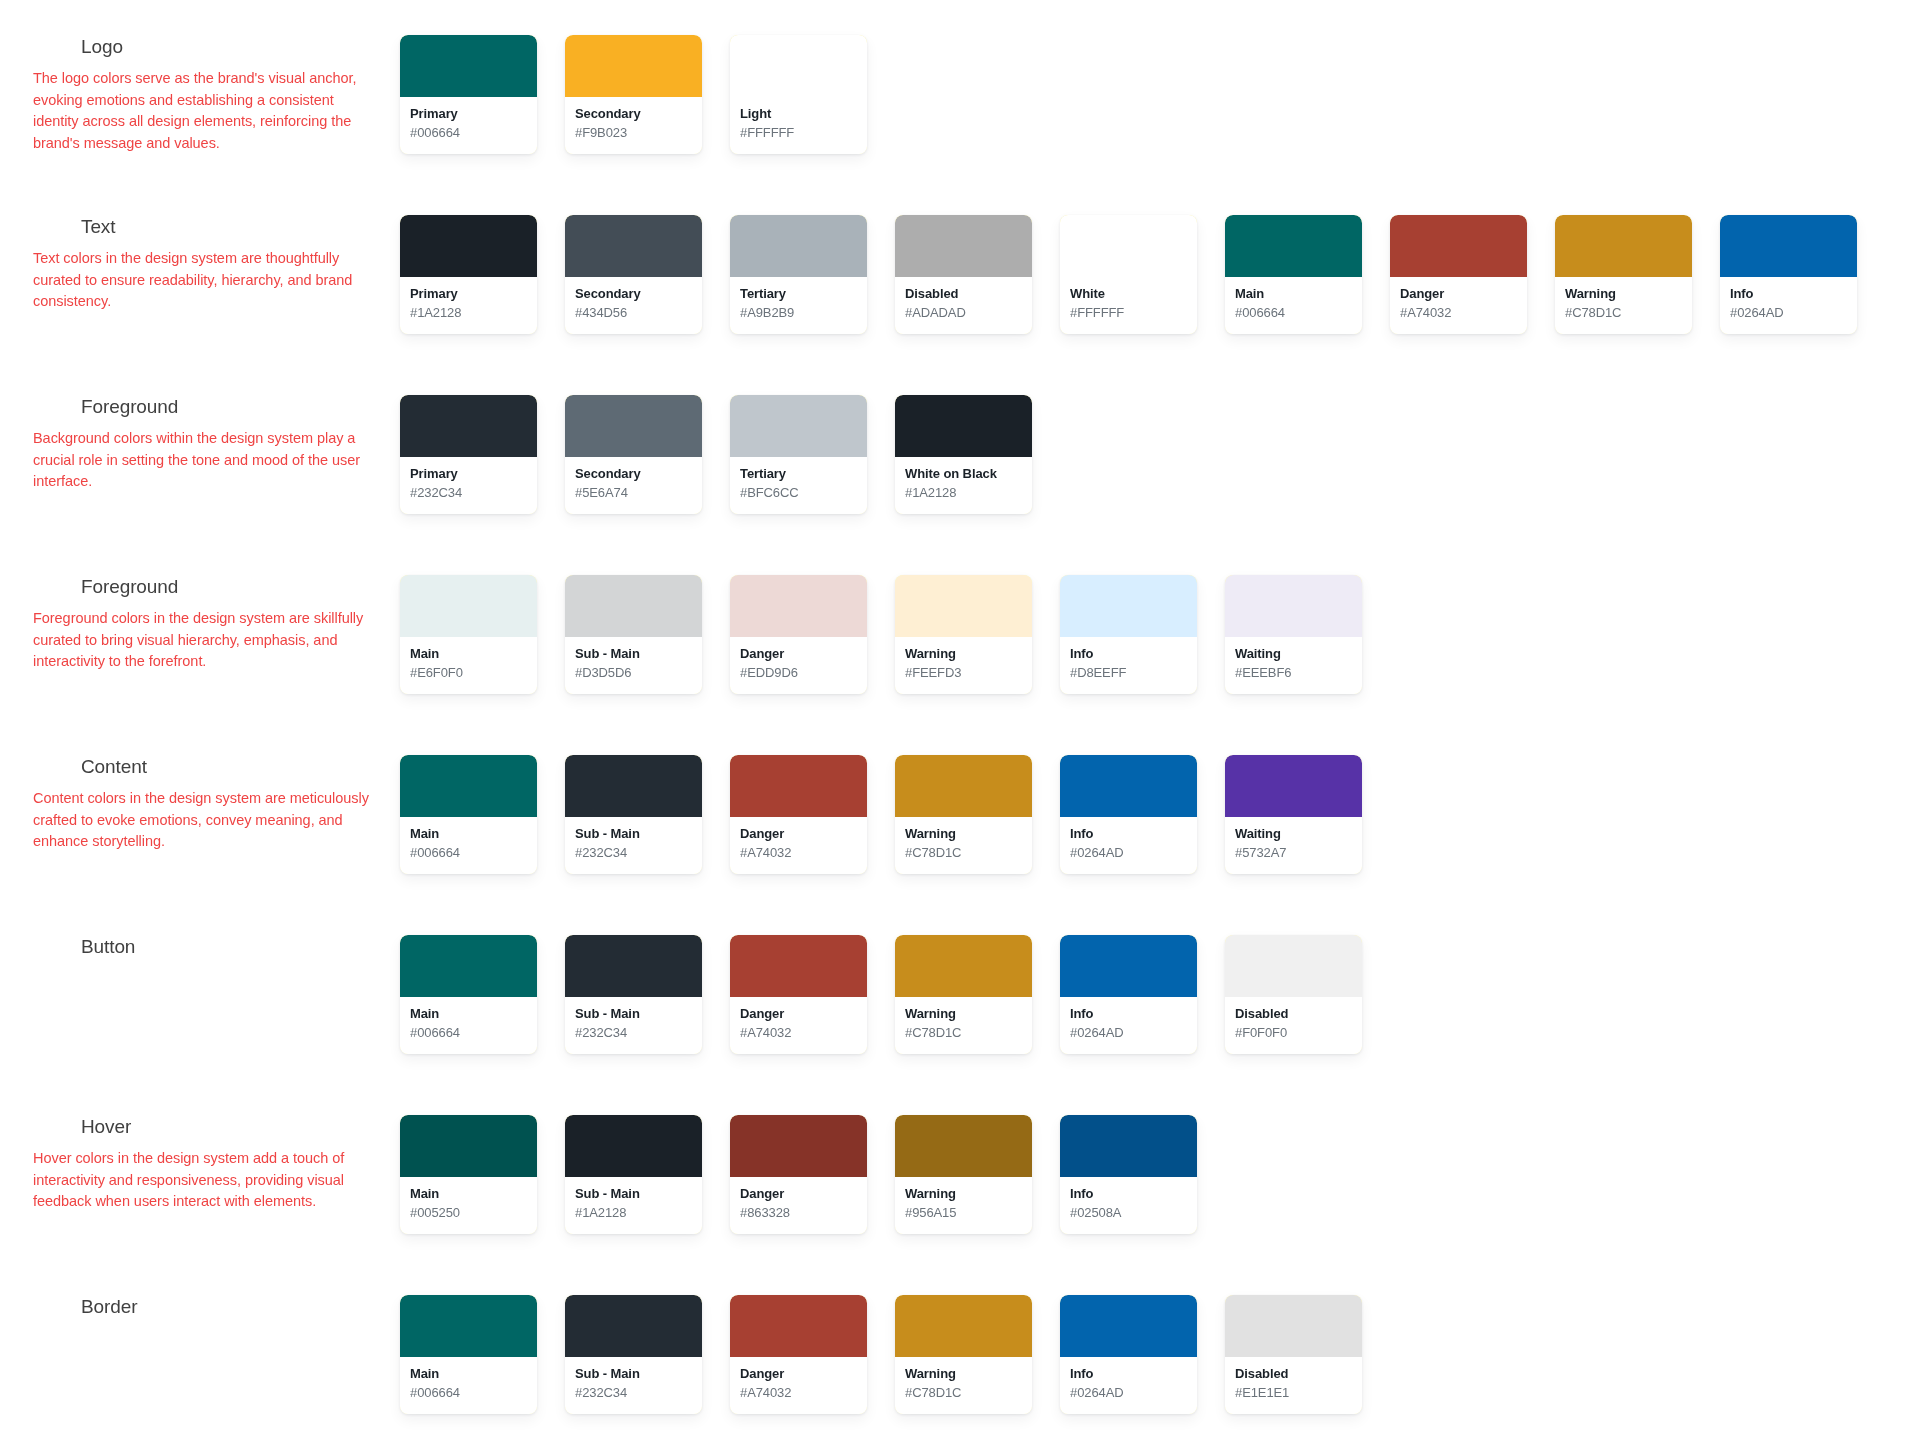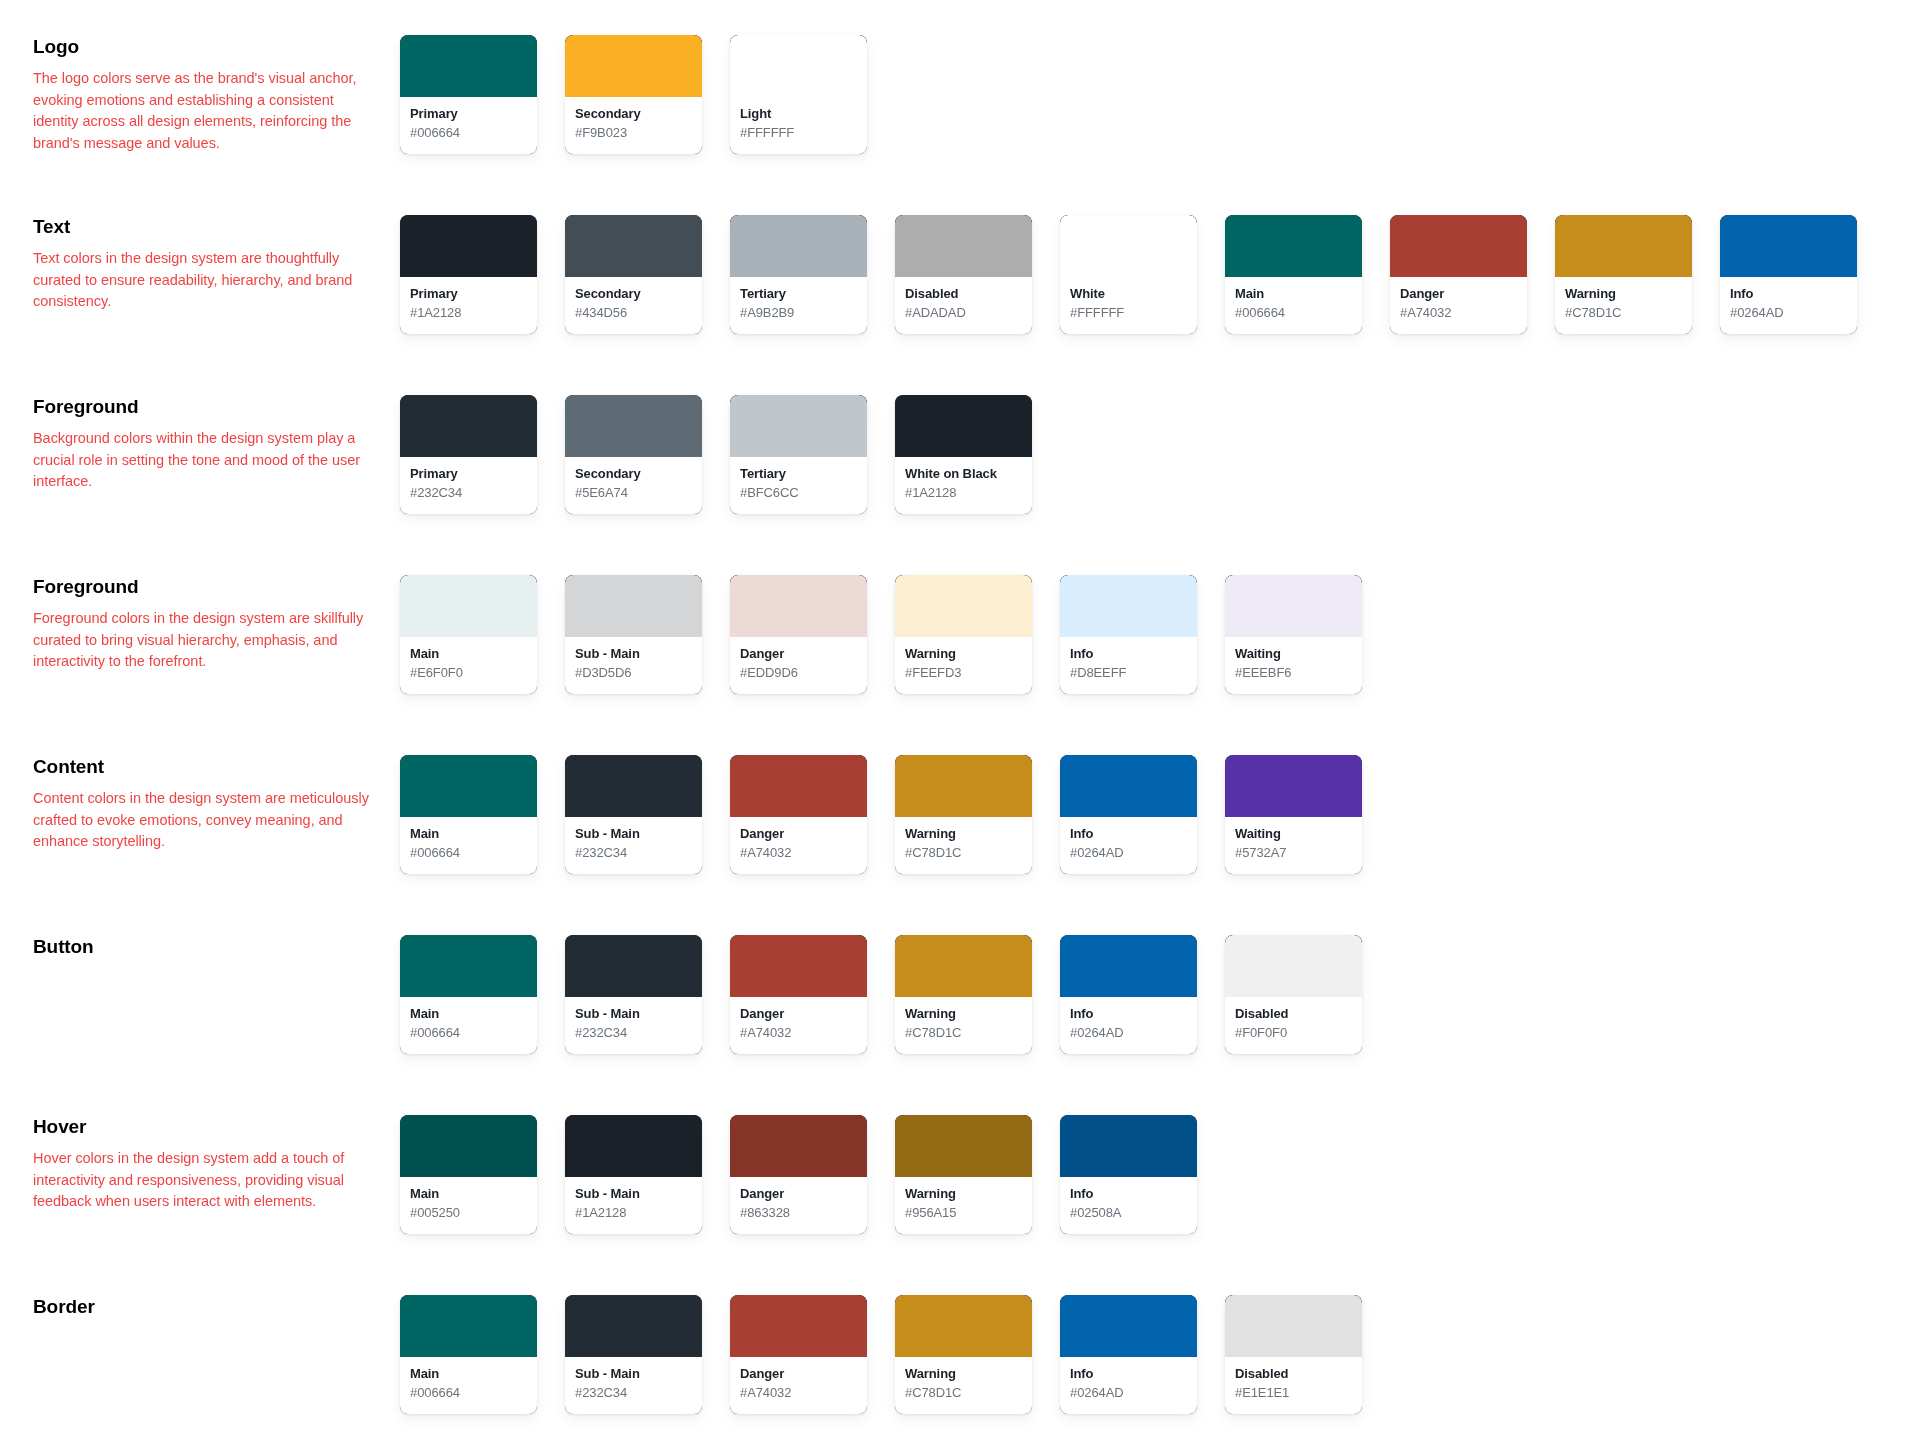--- a/index.html
+++ b/index.html
@@ -36,25 +36,26 @@
   .section-info {
     width: 400px;
     flex: 0 0 400px;
     padding-left: 33px;
     padding-right: 22px;
     padding-top: 7px;
   }
 
   .section-title {
     font-size: 19px;
-    font-weight: bold;
+    font-weight: normal;
     letter-spacing: -0.1px;
-    color: #000000;
+    color: #404040;
     line-height: 1.25;
     margin-bottom: 9px;
+    margin-left: 48px;
   }
 
   .section-desc {
     font-size: 14.5px;
     line-height: 1.50;
     color: #ef4444;
     letter-spacing: -0.05px;
   }
 
   .swatch-grid {
@@ -62,21 +63,21 @@
     flex-direction: row;
     flex-wrap: nowrap;
     align-items: flex-start;
     padding-top: 7px;
   }
 
   .swatch-card {
     width: 137px;
     margin-right: 28px;
     border-radius: 8px;
-    background: #0f172a;
+    background: #fef9c3;
     box-shadow: 0 1px 3px rgba(16, 24, 32, 0.085),
                 0 6px 14px rgba(16, 24, 32, 0.055);
     overflow: hidden;
     flex: 0 0 137px;
   }
 
   .swatch-color {
     width: 100%;
     height: 62px;
     border-top-left-radius: 8px;

